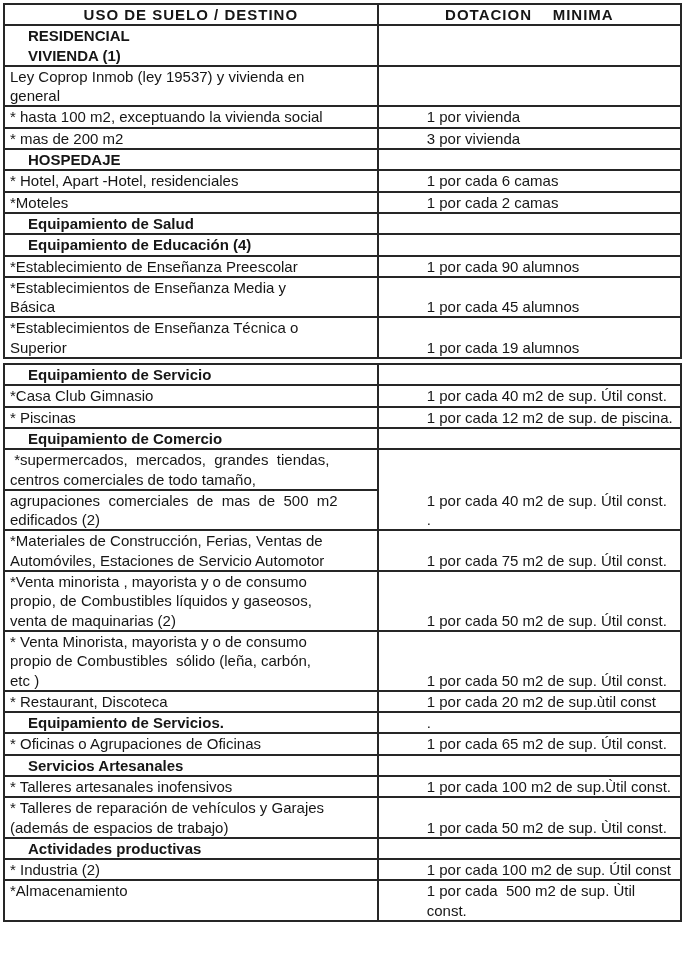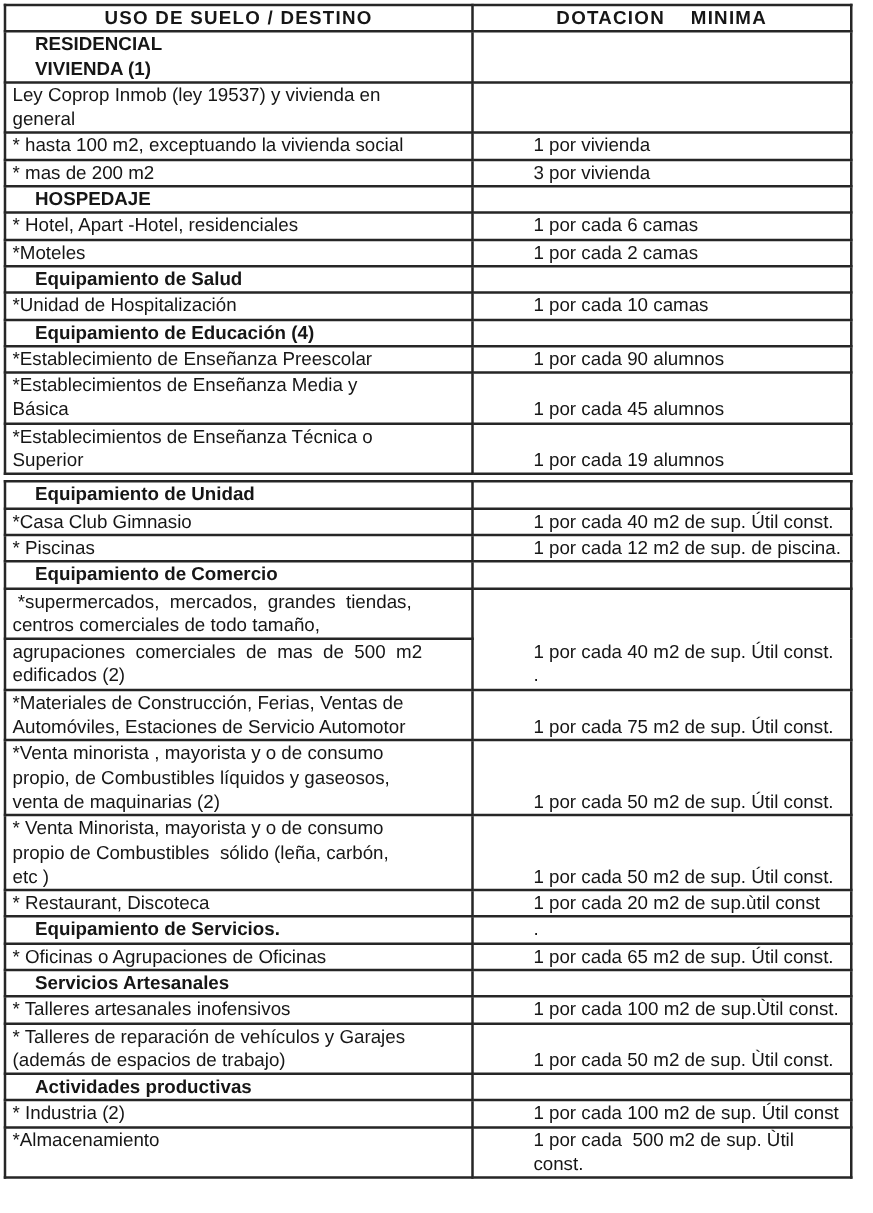--- a/index.html
+++ b/index.html
@@ -81,24 +81,20 @@
         </tr>
         <tr>
           <td>*Moteles</td>
           <td class="vbottom">1 por cada 2 camas</td>
         </tr>
         <tr>
           <td class="section">Equipamiento de Salud</td>
           <td class="vbottom"></td>
         </tr>
         <tr>
-          <td>*Unidad de Hospitalización</td>
-          <td class="vbottom">1 por cada 10 camas</td>
-        </tr>
-        <tr>
           <td class="section">Equipamiento de Educación (4)</td>
           <td class="vbottom"></td>
         </tr>
         <tr>
           <td>*Establecimiento de Enseñanza Preescolar</td>
           <td class="vbottom">1 por cada 90 alumnos</td>
         </tr>
         <tr>
           <td>*Establecimientos de Enseñanza Media y
 Básica</td>
@@ -112,21 +108,21 @@
       </tbody>
   </table>
 
   <table class="grid">
     <colgroup>
         <col class="c1">
         <col class="c2">
       </colgroup>
     <tbody id="tbody2">
         <tr>
-          <td class="section">Equipamiento de Unidad</td>
+          <td class="section">Equipamiento de Servicio</td>
           <td class="vbottom"></td>
         </tr>
         <tr>
           <td>*Casa Club Gimnasio</td>
           <td class="vbottom">1 por cada 40 m2 de sup. Útil const.</td>
         </tr>
         <tr>
           <td>* Piscinas</td>
           <td class="vbottom">1 por cada 12 m2 de sup. de piscina.</td>
         </tr>

